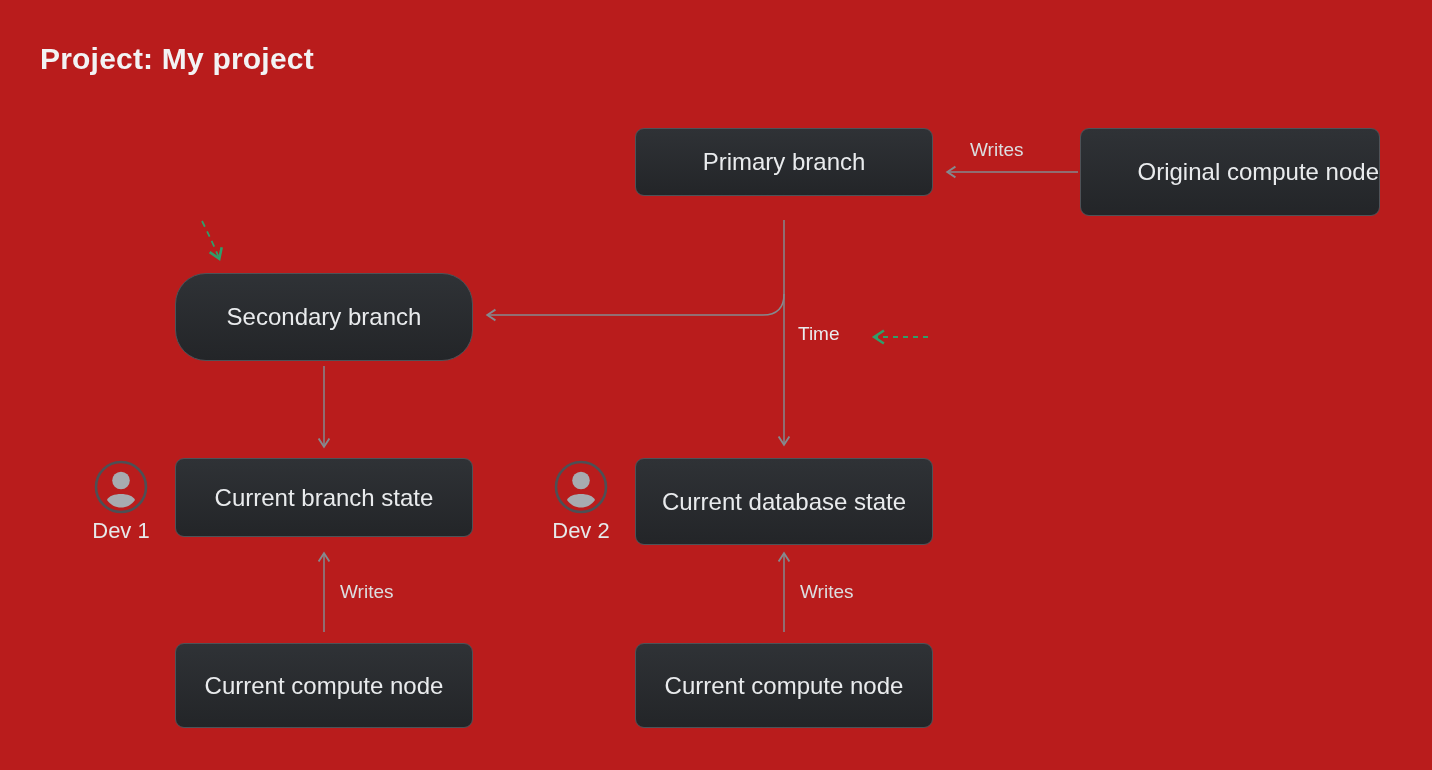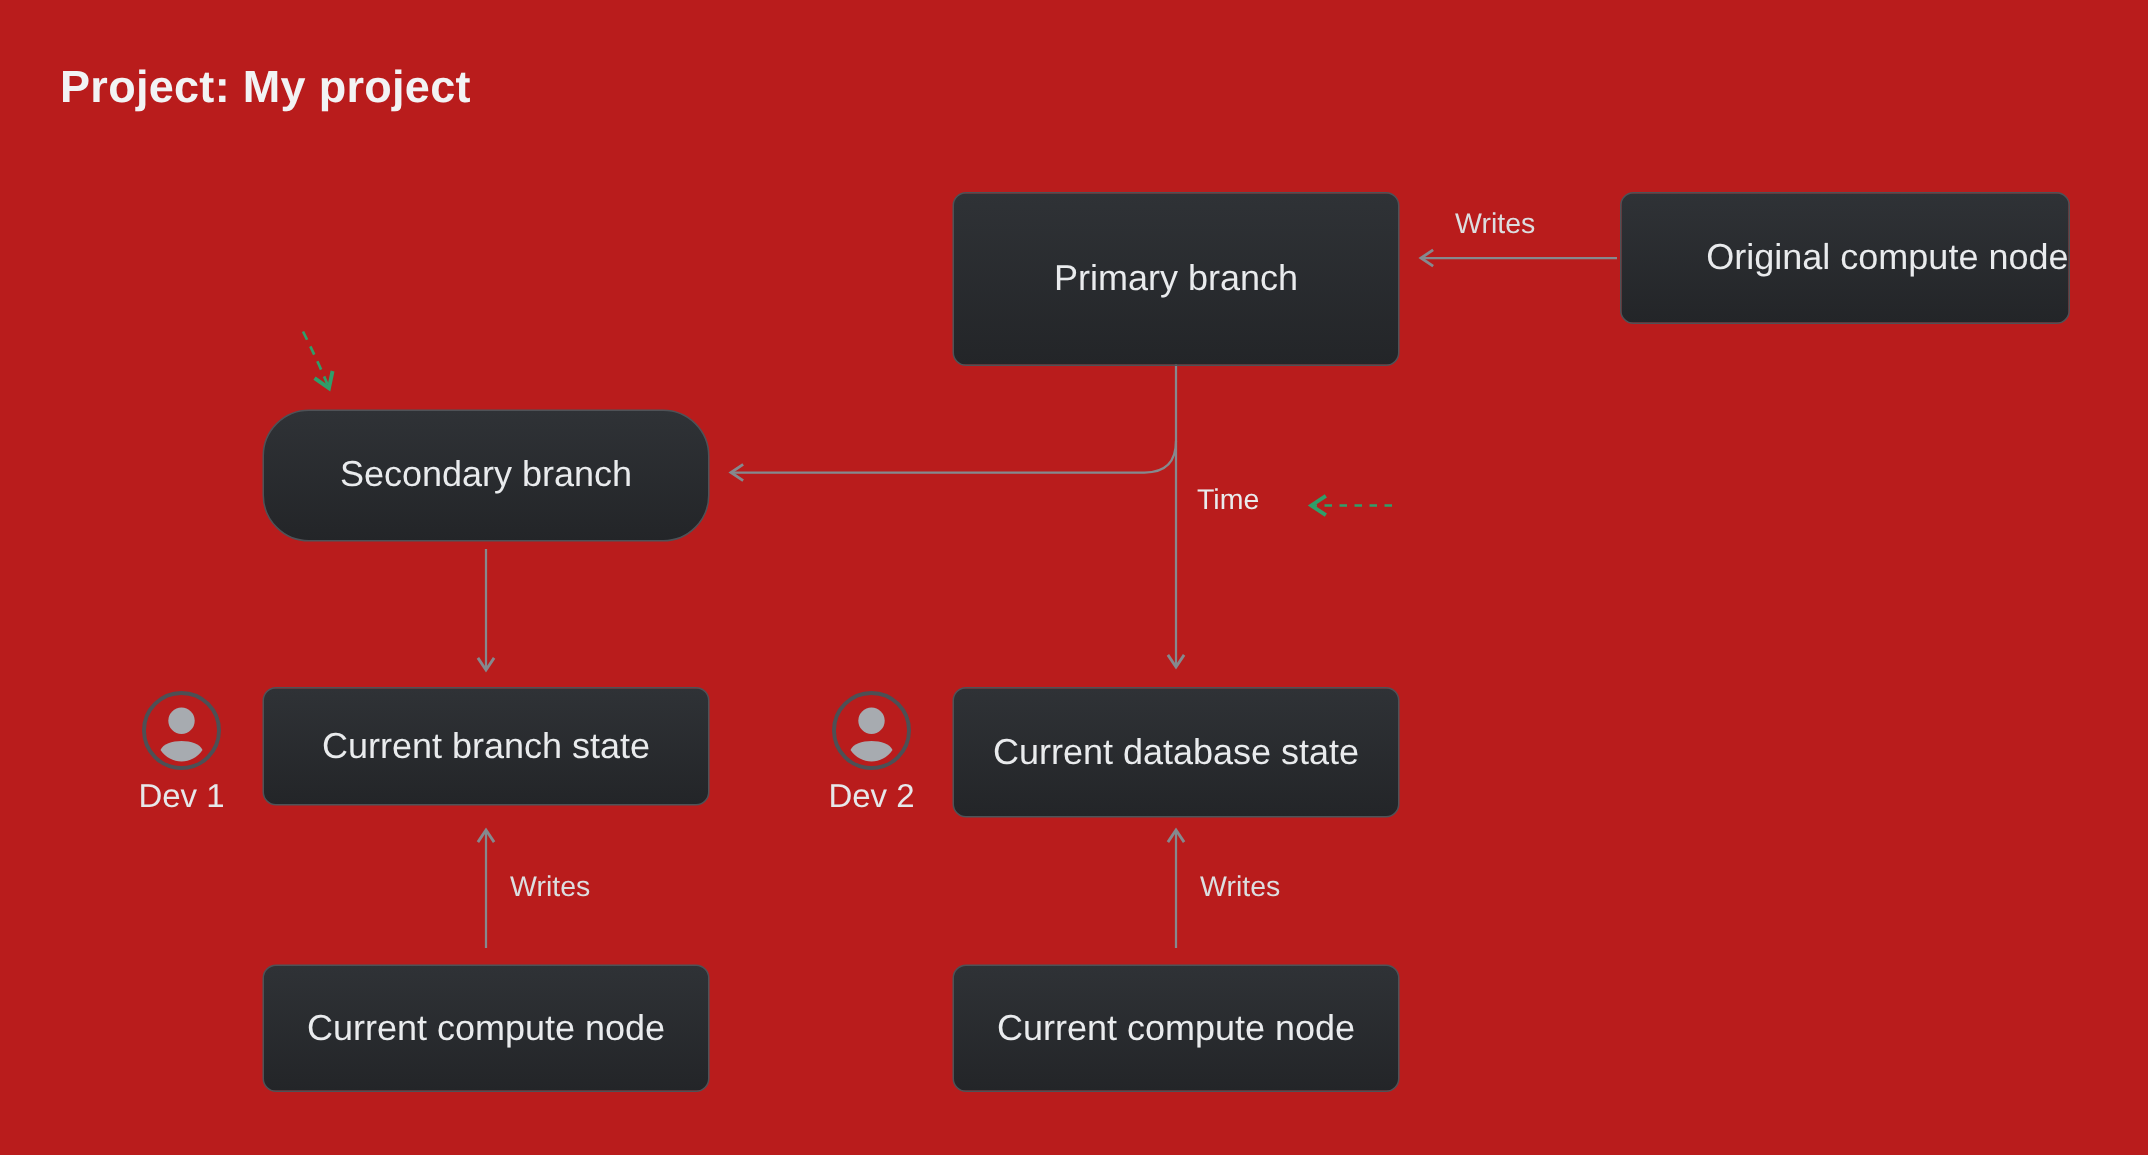--- a/index.html
+++ b/index.html
@@ -109,21 +109,21 @@
     <path d="M 324 632 V 554" fill="none" stroke="#85898e" stroke-width="1.5" marker-end="url(#mk-gray)"></path>
 
     <path d="M 784 632 V 554" fill="none" stroke="#85898e" stroke-width="1.5" marker-end="url(#mk-gray)"></path>
 
     <path d="M 202 221 Q 213 243 219 258" fill="none" stroke="#2f9e6a" stroke-width="1.8" stroke-dasharray="6 5" marker-end="url(#mk-green)"></path>
 
     <path d="M 928 337 H 875" fill="none" stroke="#2f9e6a" stroke-width="1.8" stroke-dasharray="5 5" marker-end="url(#mk-green)"></path>
   </svg>
 
 
-  <div class="node" style="left:635px; top:128px; width:298px; height:116px;">
+  <div class="node" style="left:635px; top:128px; width:298px; height:68px;">
     <span>Primary branch</span>
   </div>
 
   <div class="edge-label" style="left:970px; top:139px;">Writes</div>
 
   <div class="node" style="left:1080px; top:128px; width:300px; height:88px;justify-content:flex-end;">
     <span>Original compute node</span>
   </div>
 
   <div class="node" style="left:175px; top:273px; width:298px; height:88px;border-radius:31px;">

